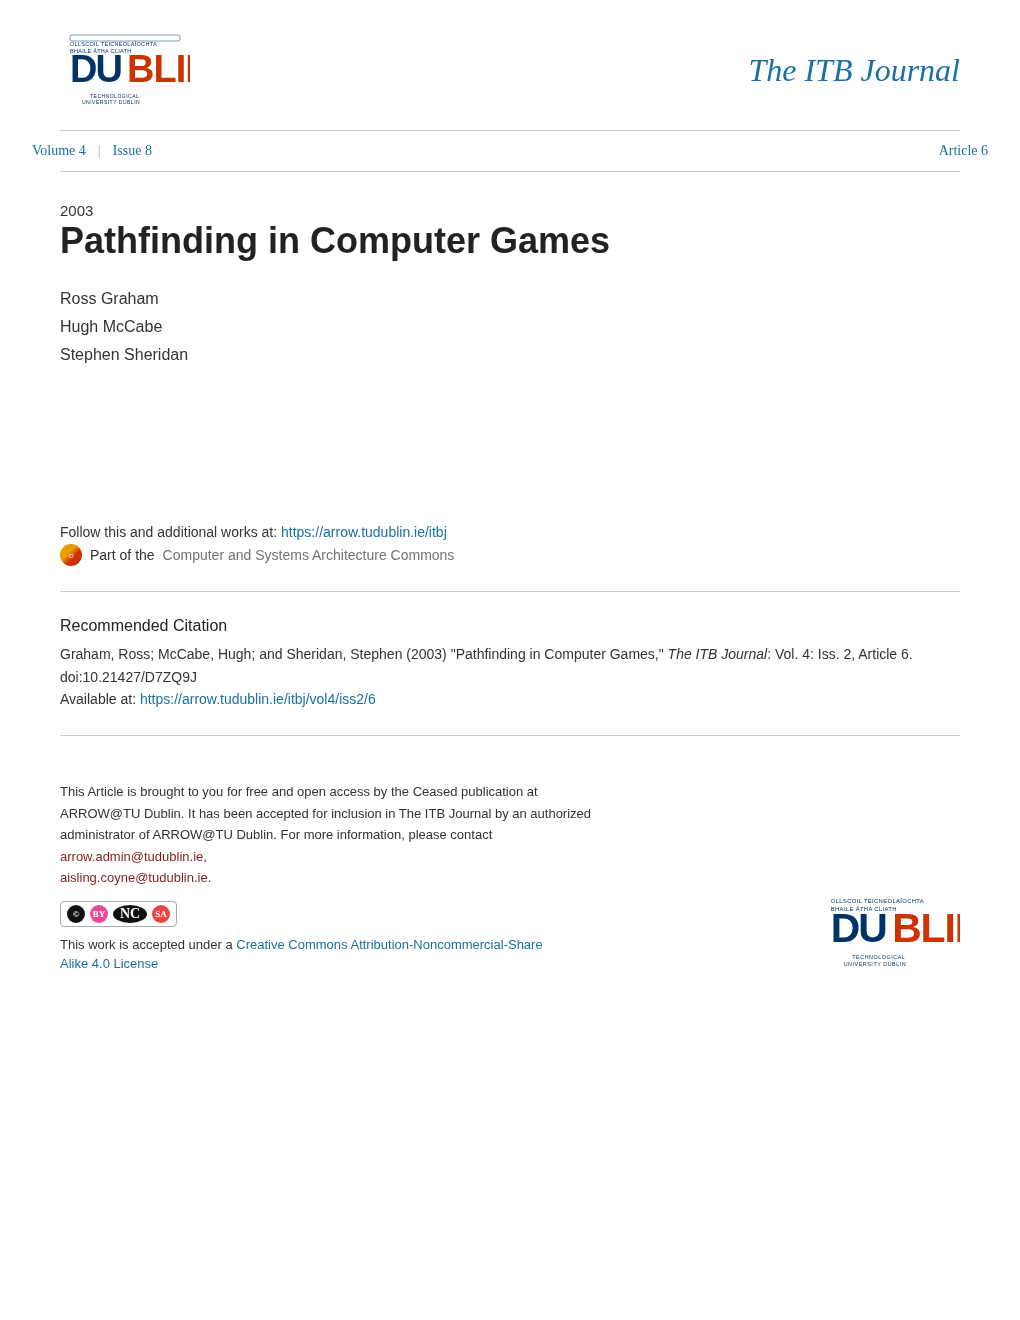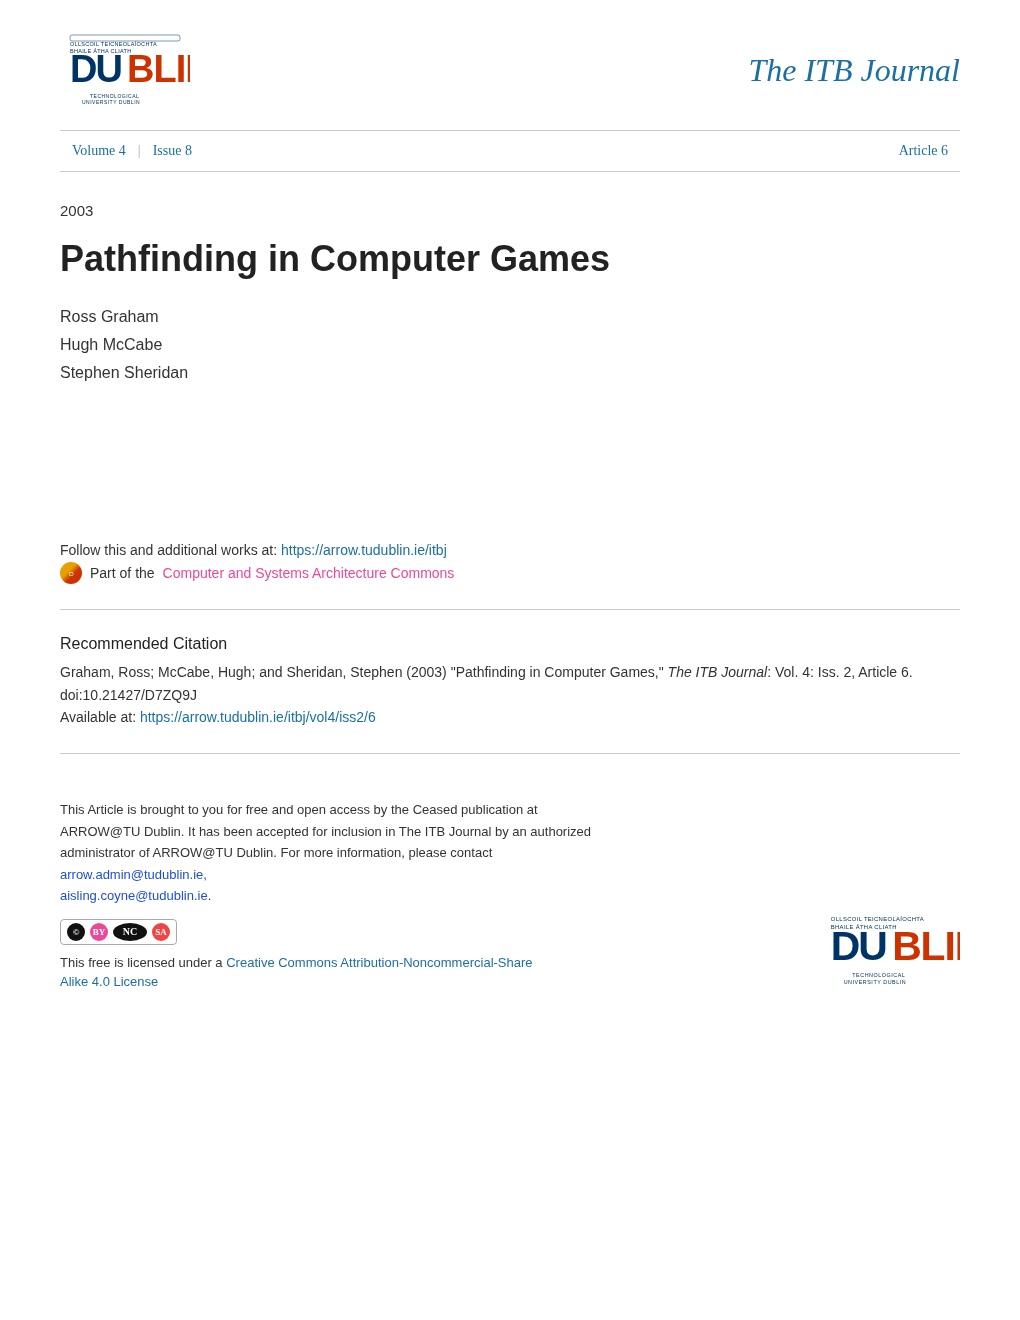--- a/index.html
+++ b/index.html
@@ -40,21 +40,21 @@
     }
     .header-divider {
       border: none;
       border-top: 1px solid #cccccc;
       margin: 0 60px;
     }
     .nav-bar {
       display: flex;
       justify-content: space-between;
       align-items: center;
-      padding: 12px 72px;
+      padding: 12px 32px;
     }
     .nav-left {
       display: flex;
       align-items: center;
       gap: 8px;
       font-size: 14px;
     }
     .nav-link {
       color: #1a6fa3;
       text-decoration: none;
@@ -71,21 +71,20 @@
       border: none;
       border-top: 1px solid #cccccc;
       margin: 0 60px;
     }
     .main-content {
       padding: 30px 60px 40px 60px;
     }
     .year {
       font-size: 15px;
       color: #333;
-      margin-bottom: 18px;
       font-family: Arial, sans-serif;
     }
     .article-title {
       font-size: 36px;
       font-weight: bold;
       color: #222;
       margin-bottom: 28px;
       font-family: Arial, Helvetica, sans-serif;
       line-height: 1.2;
     }
@@ -126,21 +125,21 @@
       border-radius: 50%;
       background: linear-gradient(135deg, #e8a000 40%, #cc3300 60%);
       display: inline-flex;
       align-items: center;
       justify-content: center;
       font-size: 10px;
       color: white;
       flex-shrink: 0;
     }
     .part-of-link {
-      color: #ec4899;
+      color: #737373;
       text-decoration: none;
     }
     .section-divider {
       border: none;
       border-top: 1px solid #cccccc;
       margin: 25px 0;
     }
     .recommended-citation {
       margin-bottom: 20px;
     }
@@ -163,21 +162,21 @@
     }
     .open-access-text {
       font-size: 13px;
       color: #333;
       line-height: 1.65;
       font-family: Arial, sans-serif;
       max-width: 540px;
       margin-top: 20px;
     }
     .open-access-link {
-      color: #1d4ed8;
+      color: #7f1d1d;
       text-decoration: none;
     }
     .cc-badge {
       display: flex;
       align-items: center;
       border: 1px solid #aaa;
       border-radius: 4px;
       padding: 3px 6px;
       gap: 3px;
       margin-bottom: 8px;
@@ -290,26 +289,26 @@
     <div class="footer-section">
       <div class="left-col">
         <div class="open-access-text">
           <span>This Article is brought to you for free and open access by the Ceased publication at ARROW@TU Dublin. It has been accepted for inclusion in The ITB Journal by an authorized administrator of ARROW@TU Dublin. For more information, please contact </span><a class="open-access-link" href="#">arrow.admin@tudublin.ie,</a>
           <br><a class="open-access-link" href="#">aisling.coyne@tudublin.ie</a><span>.</span>
         </div>
 
         <div class="cc-badge" style="margin-top:12px;">
           <span style="width:18px;height:18px;border-radius:50%;background:#111;display:inline-flex;align-items:center;justify-content:center;color:#fff;font-size:9px;font-weight:bold;">©</span>
           <span style="width:18px;height:18px;border-radius:50%;background:#ec4899;display:inline-flex;align-items:center;justify-content:center;color:#fff;font-size:9px;font-weight:bold;margin-left:2px;">BY</span>
-          <span style="width:34px;height:18px;border-radius:50%;background:#111;display:inline-flex;align-items:center;justify-content:center;color:#fff;font-size:10px;font-weight:bold;margin-left:2px;">NC</span>
+          <span style="width:34px;height:18px;border-radius:50%;background:#111;display:inline-flex;align-items:center;justify-content:center;color:#fff;font-size:14px;font-weight:bold;margin-left:2px;">NC</span>
           <span style="width:18px;height:18px;border-radius:50%;background:#ef4444;display:inline-flex;align-items:center;justify-content:center;color:#fff;font-size:9px;font-weight:bold;margin-left:2px;">SA</span>
         </div>
 
         <div class="license-text" style="margin-top:6px;">
-          <span>This free is licensed under a </span><a class="license-link" href="#">Creative Commons Attribution-Noncommercial-Share Alike 4.0 License</a>
+          <span>This work is accepted under a </span><a class="license-link" href="#">Creative Commons Attribution-Noncommercial-Share Alike 4.0 License</a>
         </div>
       </div>
 
       <div class="right-col">
 
         <svg width="140" height="90" viewBox="0 0 130 80" xmlns="http://www.w3.org/2000/svg">
           <text x="10" y="52" font-size="38" font-weight="900" font-family="Arial Black, Arial, sans-serif" fill="#003366" letter-spacing="-2">DU</text>
           <text x="67" y="52" font-size="38" font-weight="900" font-family="Arial Black, Arial, sans-serif" fill="#cc3300" letter-spacing="-1">BLIN</text>
           <text x="10" y="16" font-size="5.5" font-family="Arial, sans-serif" fill="#003366" letter-spacing="0.3">OLLSCOIL TEICNEOLAÍOCHTA</text>
           <text x="10" y="23" font-size="5.5" font-family="Arial, sans-serif" fill="#003366" letter-spacing="0.3">BHAILE ÁTHA CLIATH</text>

